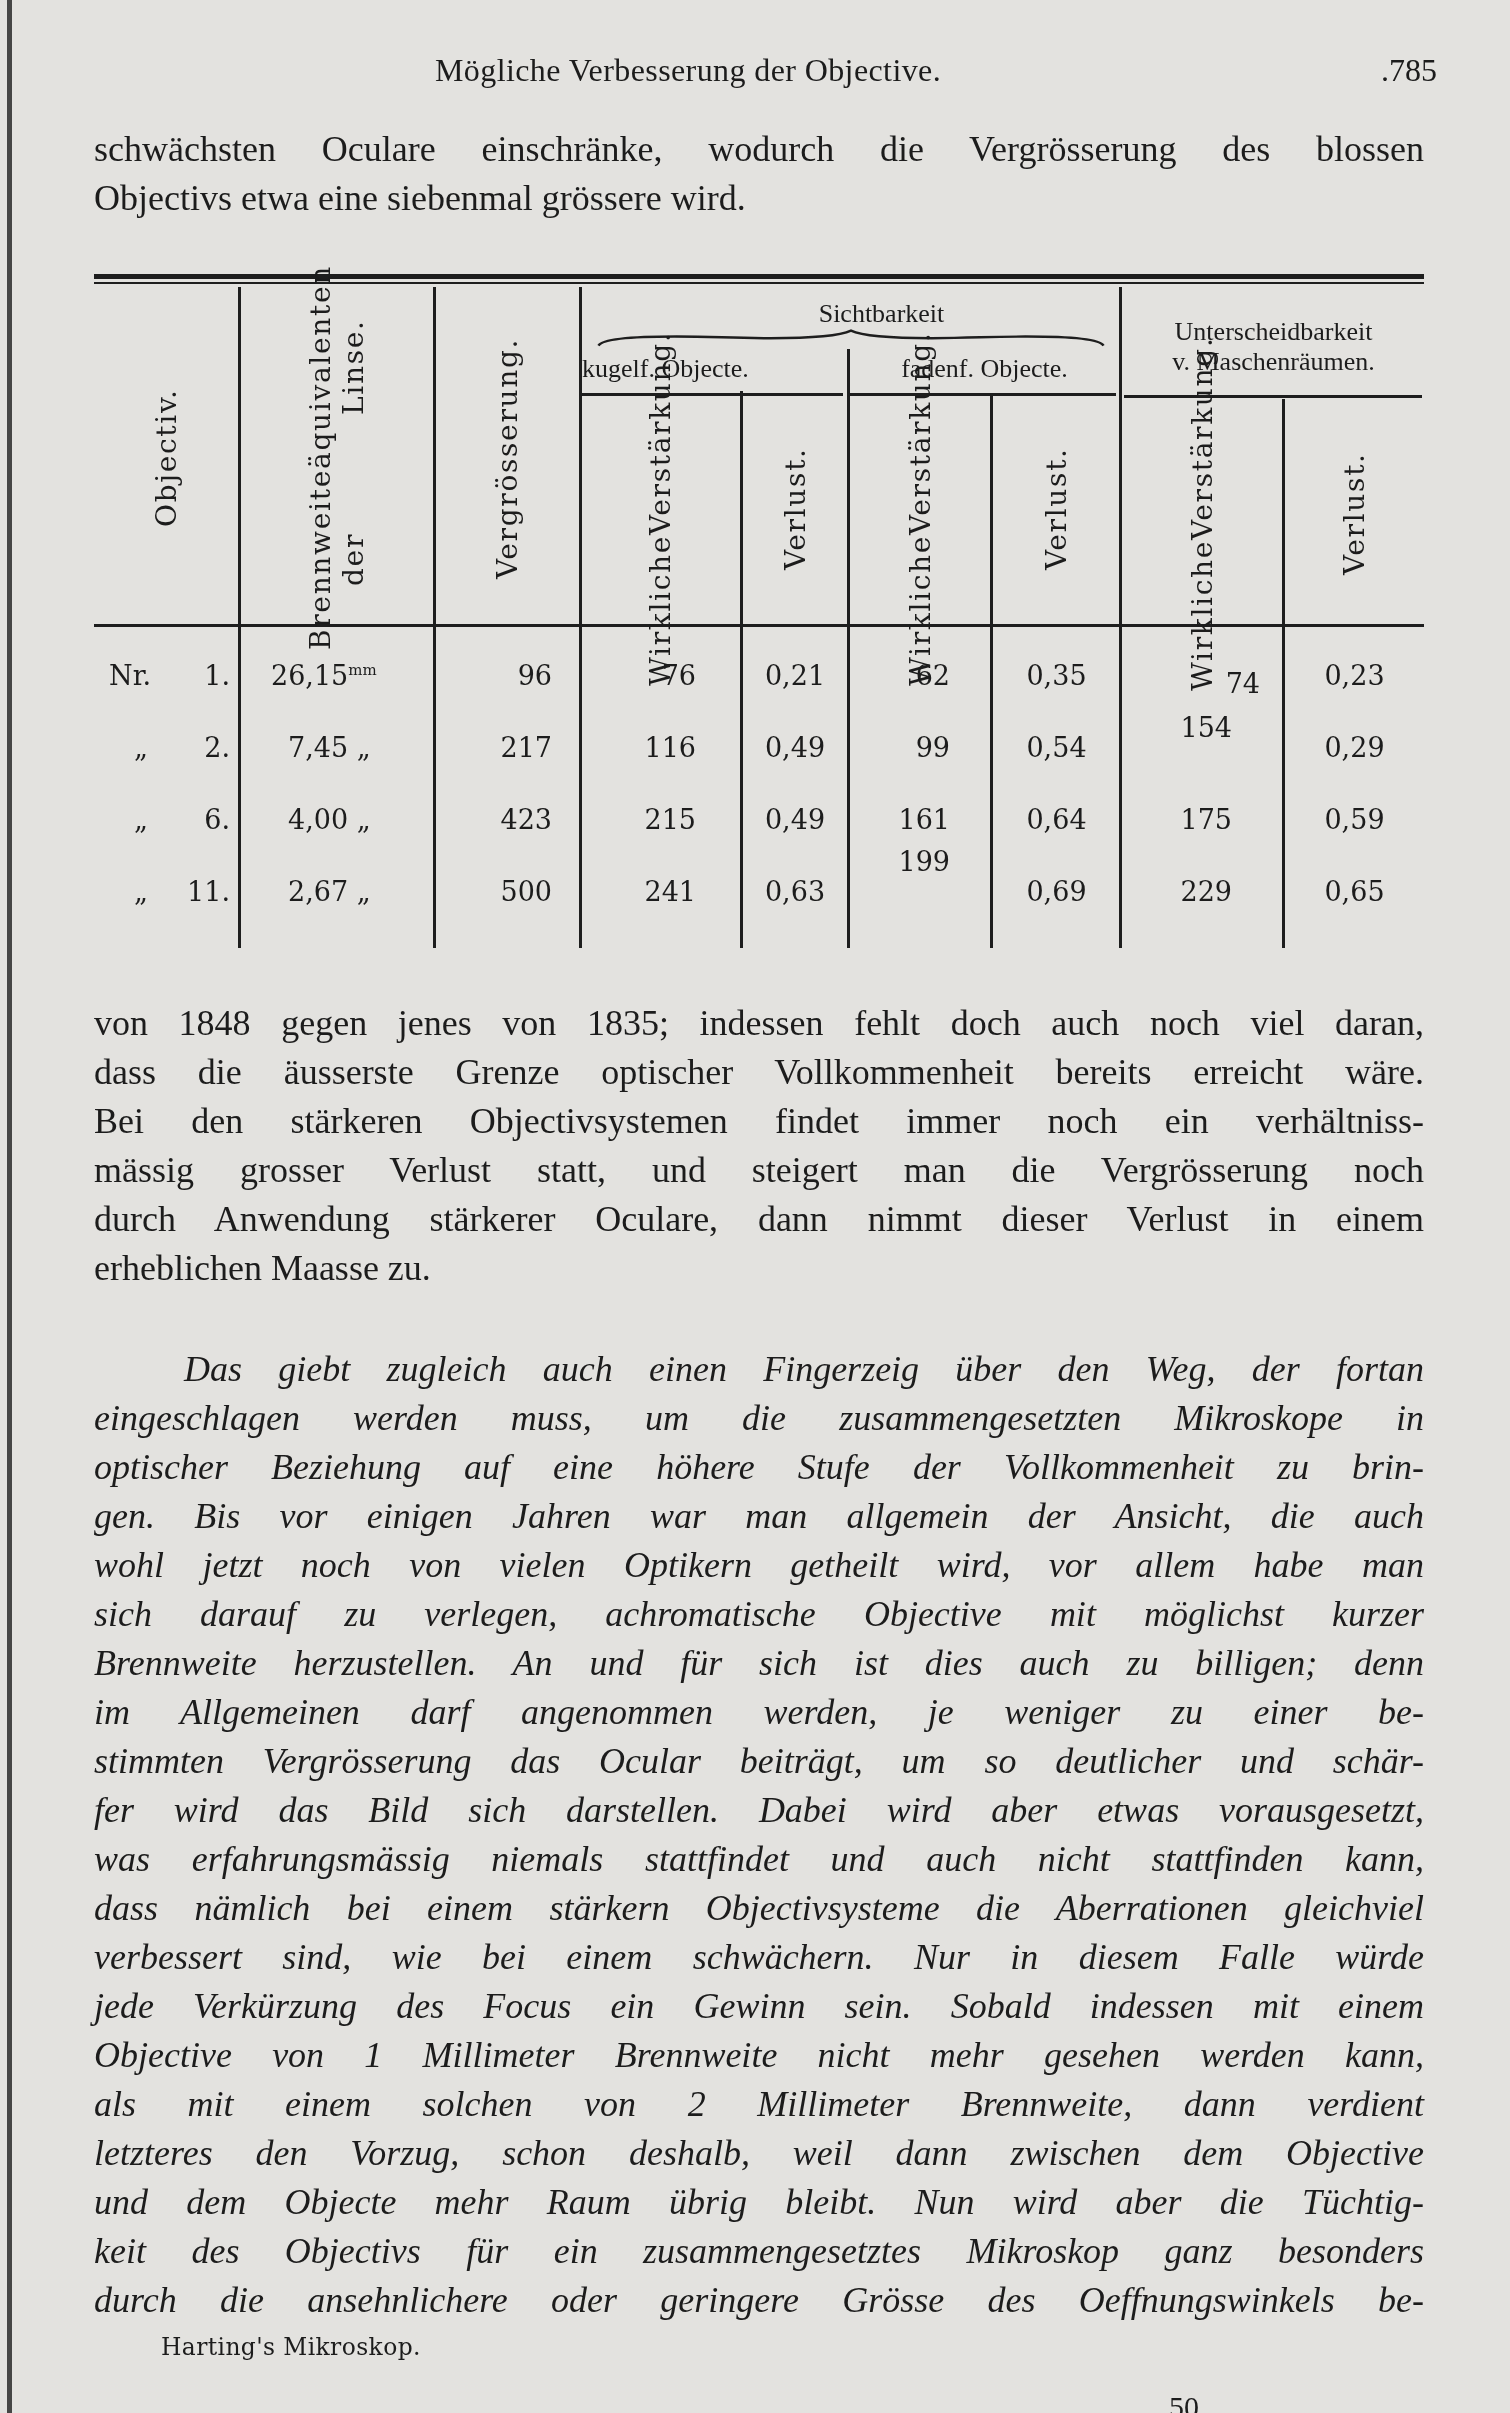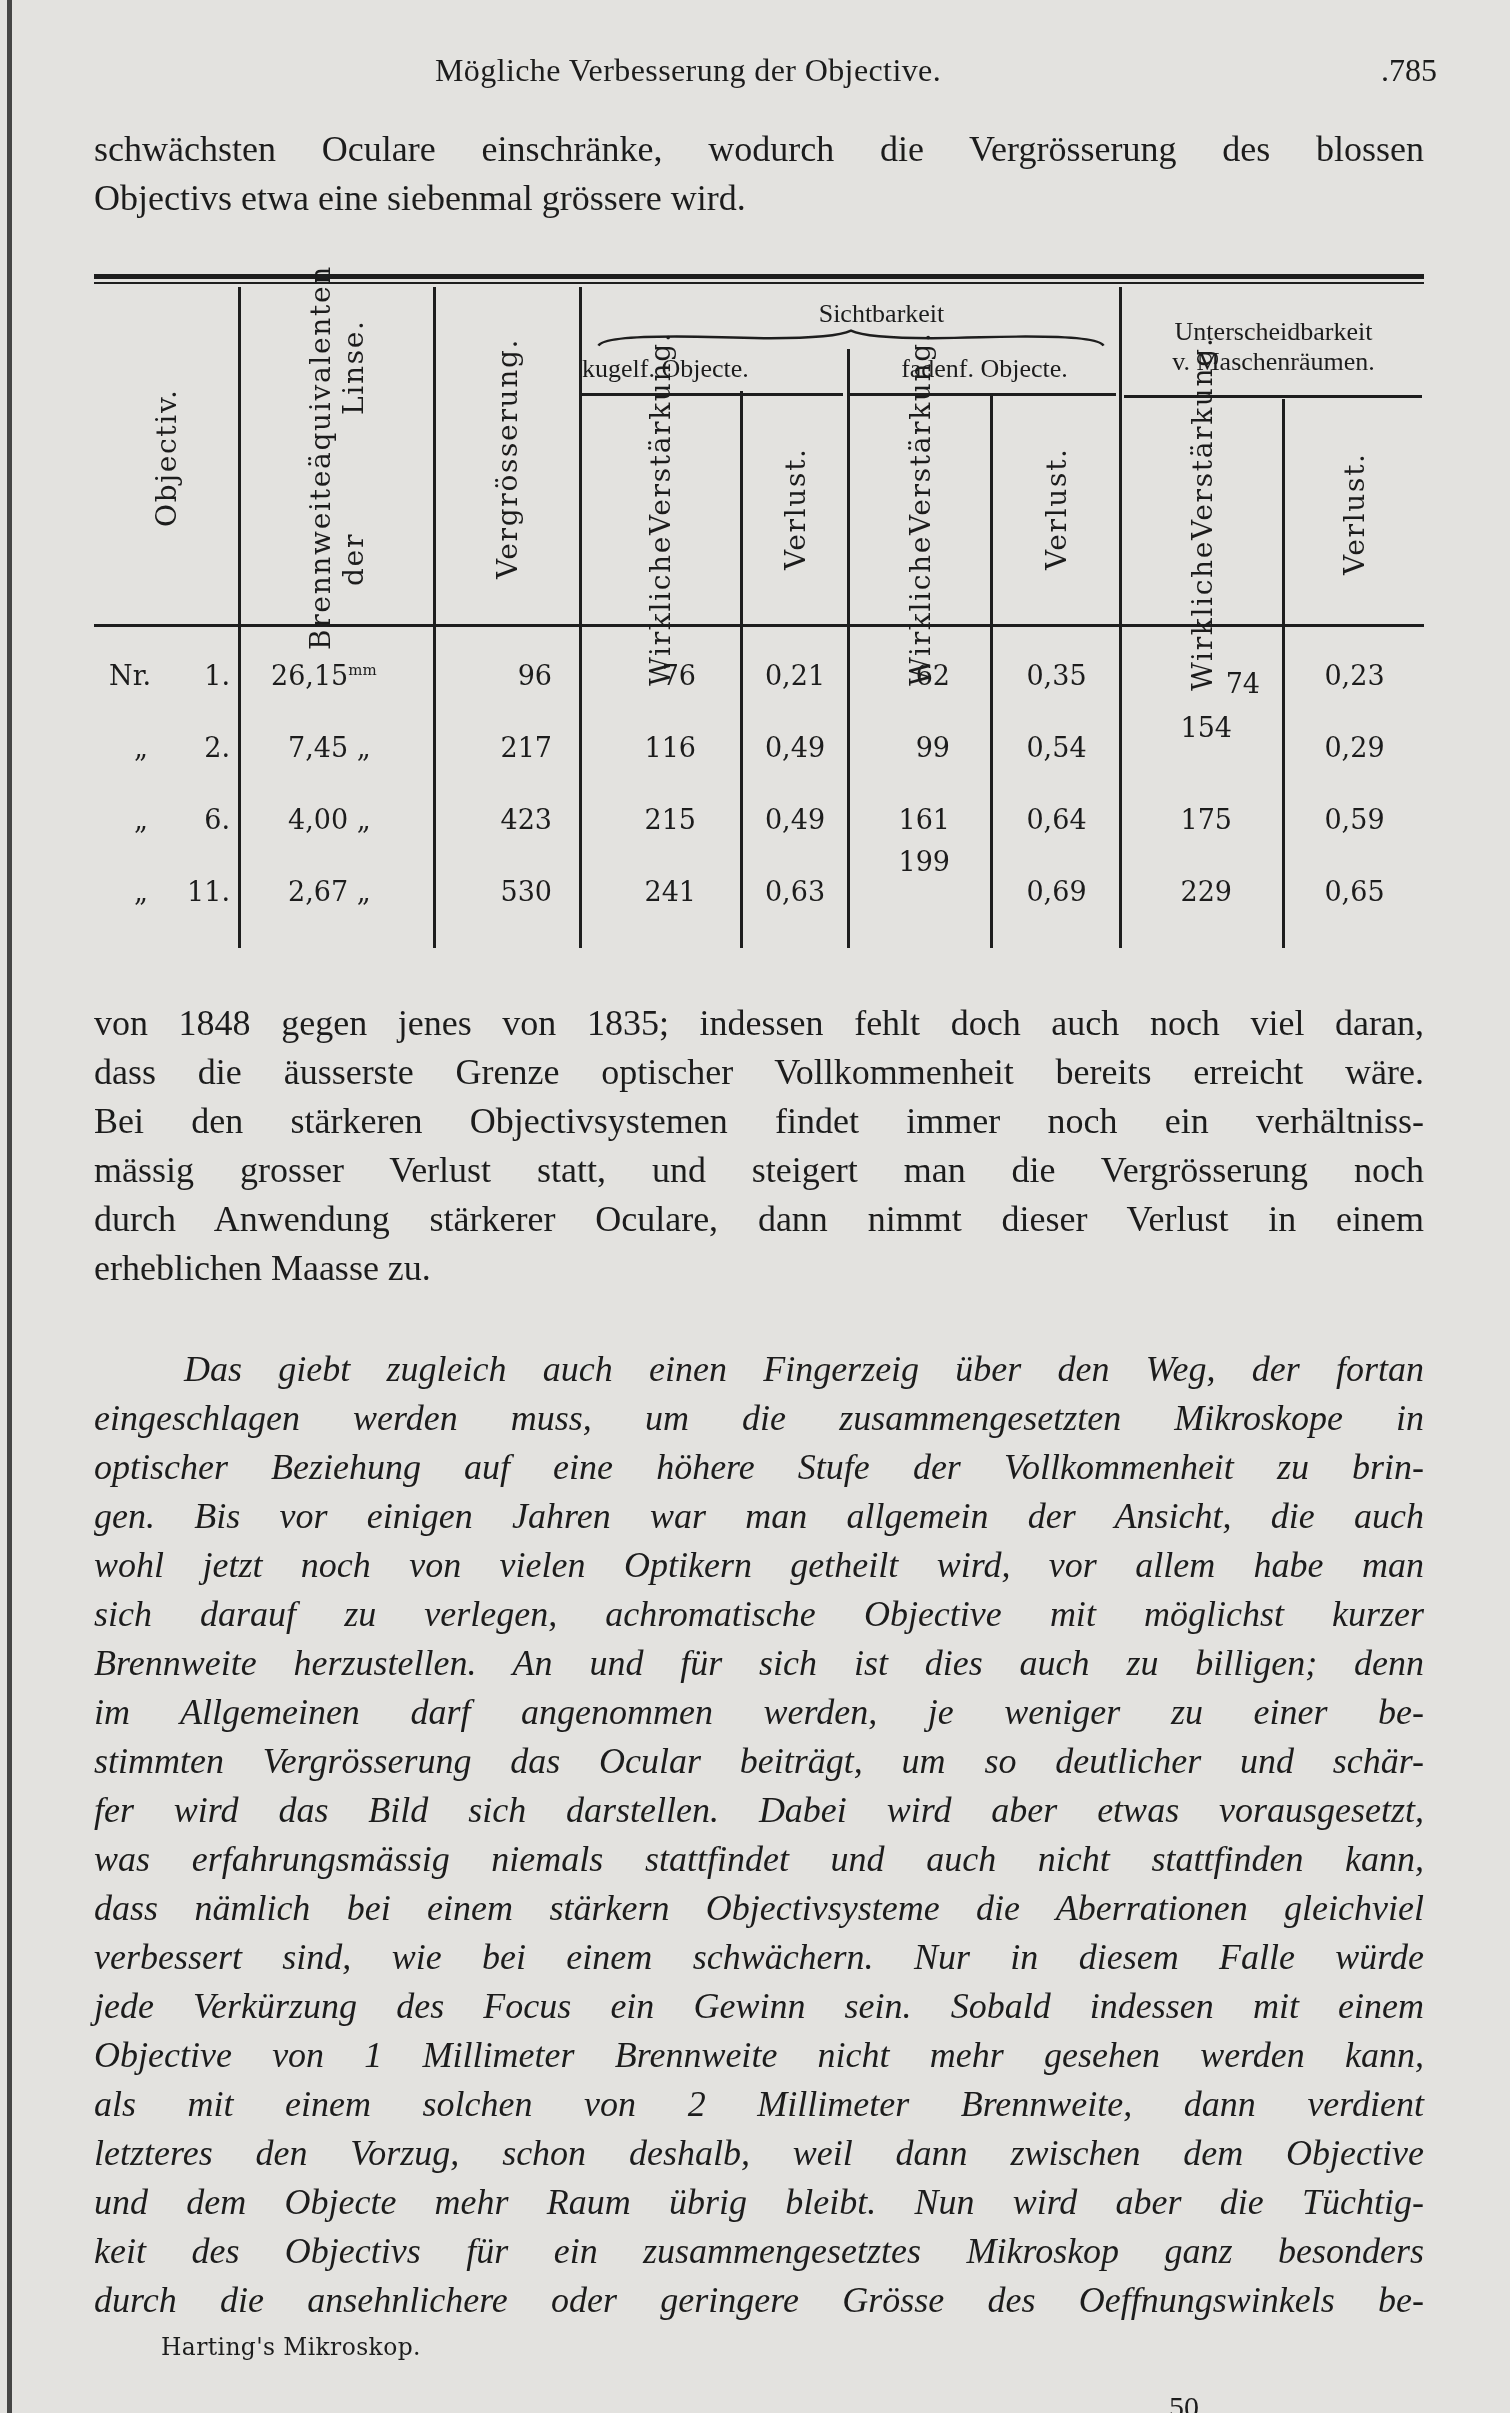--- a/index.html
+++ b/index.html
@@ -134,21 +134,21 @@
     <span class="cell c" style="left:649px; width:104px; top:530px;">0,49</span>
     <span class="cell r" style="left:756px; width:100px; top:530px;">161</span>
     <span class="cell c" style="left:900px; width:125px; top:530px;text-align:center;">0,64</span>
     <span class="cell r" style="left:1029px; width:109px; top:530px;">175</span>
     <span class="cell c" style="left:1191px; width:139px; top:530px;">0,59</span>
   </div>
   <div>
     <span class="cell" style="left:40px; top:602px;">„</span>
     <span class="cell r" style="left:84px; width:52px; top:602px;">11.</span>
     <span class="cell" style="left:194px; top:602px;"><span>2,67</span> <span>„</span></span>
-    <span class="cell r" style="left:351px; width:107px; top:602px;">530</span>
+    <span class="cell r" style="left:351px; width:107px; top:602px;">500</span>
     <span class="cell r" style="left:502px; width:100px; top:602px;">241</span>
     <span class="cell c" style="left:649px; width:104px; top:602px;">0,63</span>
     <span class="cell r" style="left:756px; width:100px; top:572px;">199</span>
     <span class="cell c" style="left:900px; width:125px; top:602px;">0,69</span>
     <span class="cell r" style="left:1029px; width:109px; top:602px;">229</span>
     <span class="cell c" style="left:1191px; width:139px; top:602px;">0,65</span>
   </div>
 </div>
 
 <div class="text-block" style="top:999px;">

